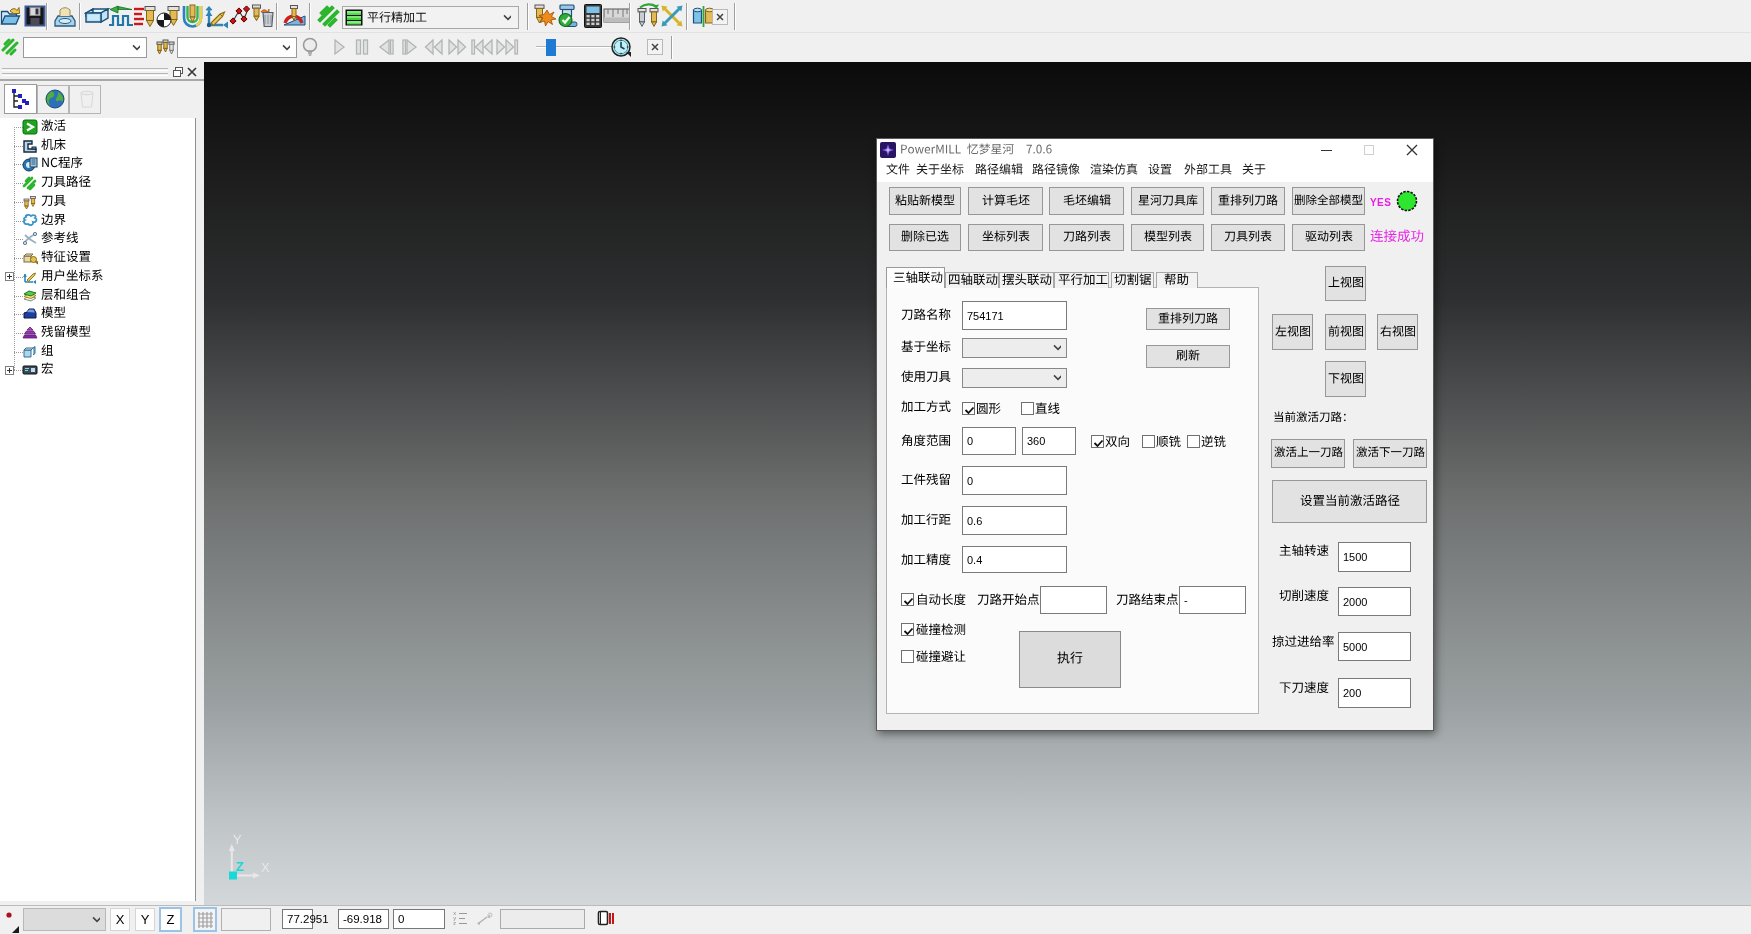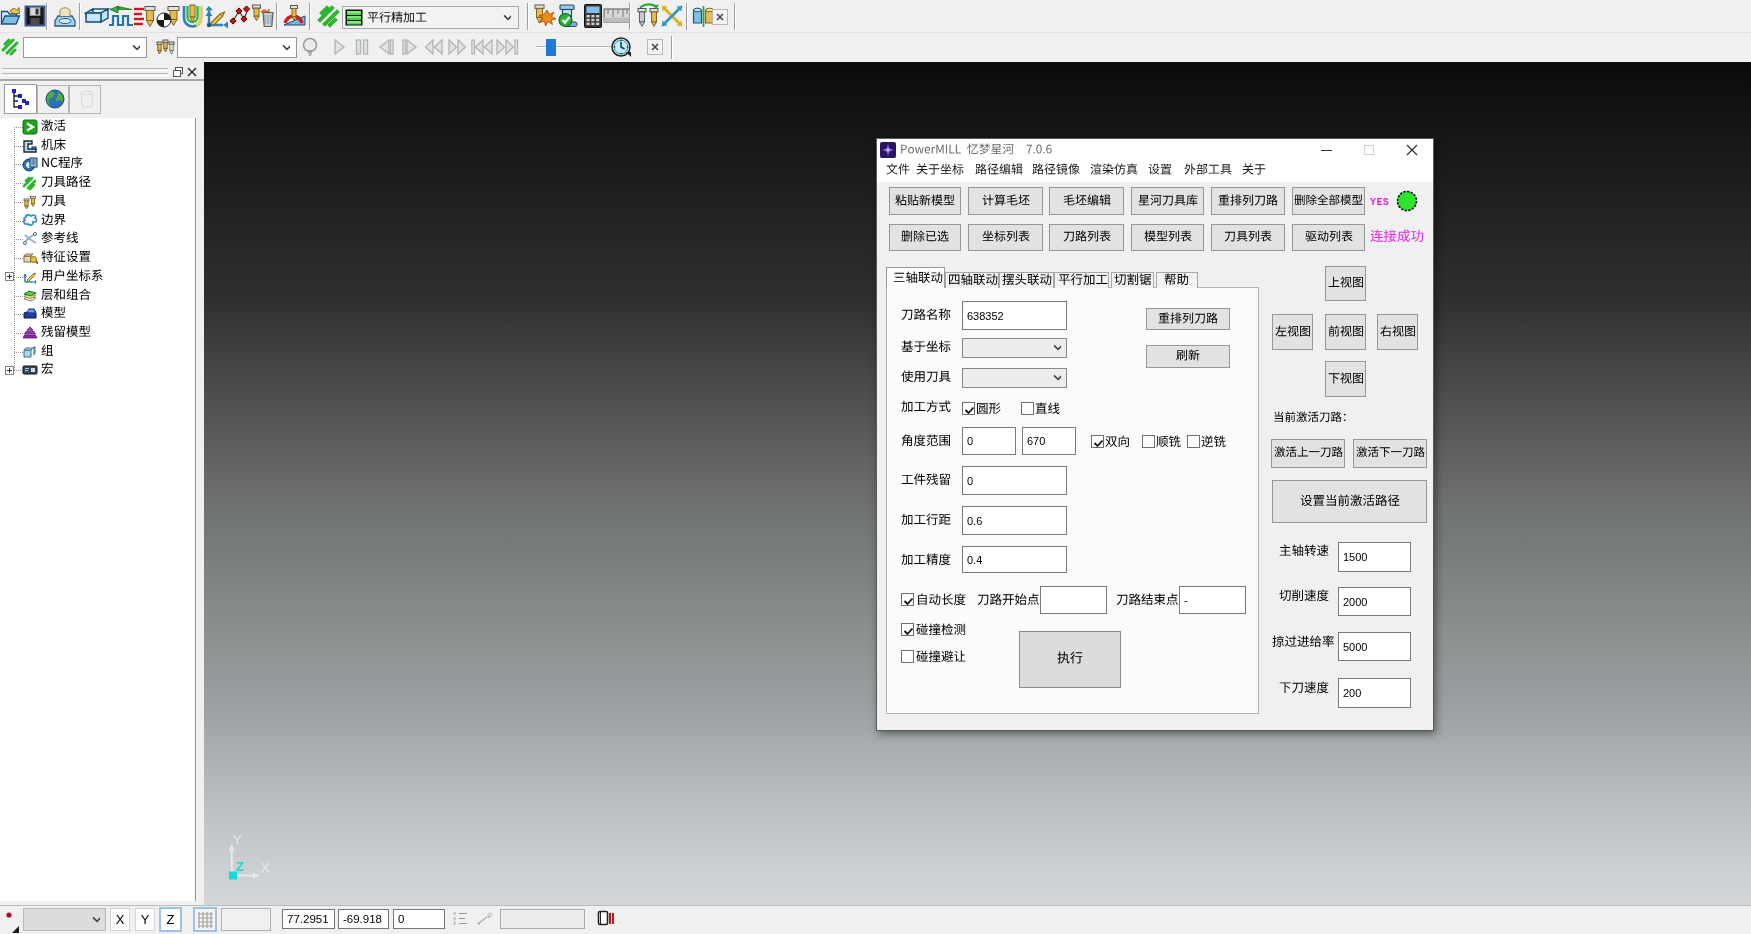--- a/index.html
+++ b/index.html
@@ -900,21 +900,21 @@
         <g fill="#000" transform="translate(0,10.12) scale(0.011500,-0.011500)">
           <use href="#u5220" x="0"></use>
           <use href="#u9664" x="1000"></use>
           <use href="#u5168" x="2000"></use>
           <use href="#u90e8" x="3000"></use>
           <use href="#u6a21" x="4000"></use>
           <use href="#u578b" x="5000"></use>
         </g>
       </svg>
     </div>
-<div class="abs" style="left:493px;top:58px;font-size:10px;font-weight:bold;letter-spacing:.4px;color:#e81ee8;font-family:Liberation Mono, monospace">YES</div>
+<div class="abs" style="left:493px;top:58px;font-size:10px;font-weight:bold;letter-spacing:.4px;color:#e81ee8;font-family:Liberation Sans, sans-serif">YES</div>
 <svg class="abs" style="left:519px;top:51px" width="22" height="22">
       <circle cx="11" cy="11" r="9.5" fill="#2ee62e" stroke="#111" stroke-width="1.6" stroke-dasharray="2.5 1.2"></circle>
     </svg>
 
 <div class="wbtn" style="left:12px;top:85px;width:72px;height:27px">
       <svg class="ct" width="48.0" height="15.0" viewBox="0 0 48.0 15.0">
         <g fill="#000" transform="translate(0,10.56) scale(0.012000,-0.012000)">
           <use href="#u5220" x="0"></use>
           <use href="#u9664" x="1000"></use>
           <use href="#u5df2" x="2000"></use>
@@ -1122,21 +1122,21 @@
       <svg class="ct" width="50.0" height="15.6" viewBox="0 0 50.0 15.6">
         <g fill="#000" transform="translate(0,11.00) scale(0.012500,-0.012500)">
           <use href="#u52a0" x="0"></use>
           <use href="#u5de5" x="1000"></use>
           <use href="#u7cbe" x="2000"></use>
           <use href="#u5ea6" x="3000"></use>
         </g>
       </svg>
     </div>
 
-<div class="inp" style="left:85px;top:162px;width:105px;height:29px">638352</div>
+<div class="inp" style="left:85px;top:162px;width:105px;height:29px">754171</div>
 <div class="combo dis" style="left:85px;top:199px;width:105px;height:20px;border-color:#888">
       <svg class="ch" width="10" height="8" style="right:5px">
         <path class="chev" d="M1 2 L5 6 L9 2"></path>
       </svg>
     </div>
 <div class="combo dis" style="left:85px;top:229px;width:105px;height:20px;border-color:#888">
       <svg class="ch" width="10" height="8" style="right:5px">
         <path class="chev" d="M1 2 L5 6 L9 2"></path>
       </svg>
     </div>
@@ -1156,21 +1156,21 @@
 <div class="cb" style="left:144px;top:263px"></div>
 <div class="abs" style="left:158px;top:263px">
       <svg class="ct" width="25.0" height="15.6" viewBox="0 0 25.0 15.6">
         <g fill="#000" transform="translate(0,11.00) scale(0.012500,-0.012500)">
           <use href="#u76f4" x="0"></use>
           <use href="#u7ebf" x="1000"></use>
         </g>
       </svg>
     </div>
 <div class="inp" style="left:85px;top:288px;width:54px;height:28px">0</div>
-<div class="inp" style="left:145px;top:288px;width:54px;height:28px">670</div>
+<div class="inp" style="left:145px;top:288px;width:54px;height:28px">360</div>
 <div class="cb" style="left:214px;top:296px">
       <svg width="13" height="13">
         <path d="M2.5 6 L5.5 9 L10.5 3.5" stroke="#111" stroke-width="1.8" fill="none"></path>
       </svg>
     </div>
 <div class="abs" style="left:228px;top:296px">
       <svg class="ct" width="25.0" height="15.6" viewBox="0 0 25.0 15.6">
         <g fill="#000" transform="translate(0,11.00) scale(0.012500,-0.012500)">
           <use href="#u53cc" x="0"></use>
           <use href="#u5411" x="1000"></use>
@@ -1447,21 +1447,21 @@
   </div>
 <div class="abs" style="left:110px;top:908px;width:20px;height:23px;background:#fdfdfd;border:1px solid #d5d5d5;font-size:13px;display:flex;align-items:center;justify-content:center">X</div>
 <div class="abs" style="left:135px;top:908px;width:20px;height:23px;background:#fdfdfd;border:1px solid #d5d5d5;font-size:13px;display:flex;align-items:center;justify-content:center">Y</div>
 <div class="abs" style="left:159px;top:907px;width:23px;height:25px;background:#fff;border:2px solid #99c4e8;font-size:13px;display:flex;align-items:center;justify-content:center">Z</div>
 <div class="abs" style="left:193px;top:907px;width:24px;height:25px;background:#f4f4f4;border:2px solid #99c4e8"><svg width="20" height="21">
       <g stroke="#a0a0a0" stroke-width="1.2">
         <path d="M3 5 h15 M3 9 h15 M3 13 h15 M3 17 h15 M4 3 v16 M8 3 v16 M12 3 v16 M16 3 v16"></path>
       </g>
     </svg></div>
 <div class="inp" style="left:221px;top:908px;width:50px;height:23px;border-color:#b0b0b0;background:#f0f0f0"></div>
-<div class="inp" style="left:282px;top:909px;width:53px;height:20px;border-color:#777;font-size:11.5px">77.2951</div>
+<div class="inp" style="left:282px;top:909px;width:31px;height:20px;border-color:#777;font-size:11.5px">77.2951</div>
 <div class="inp" style="left:338px;top:909px;width:51px;height:20px;border-color:#777;font-size:11.5px">-69.918</div>
 <div class="inp" style="left:393px;top:909px;width:52px;height:20px;border-color:#777;font-size:11.5px">0</div>
 <svg class="abs" style="left:452px;top:910px" width="18" height="16">
     <g fill="#888" font-size="5.5" font-family="Liberation Mono">
       <text x="1" y="5">x</text>
       <text x="1" y="10">y</text>
       <text x="1" y="15">z</text>
     </g>
     <g stroke="#999">
       <path d="M7 3.5 h8 M7 8.5 h6 M7 13.5 h8"></path>

